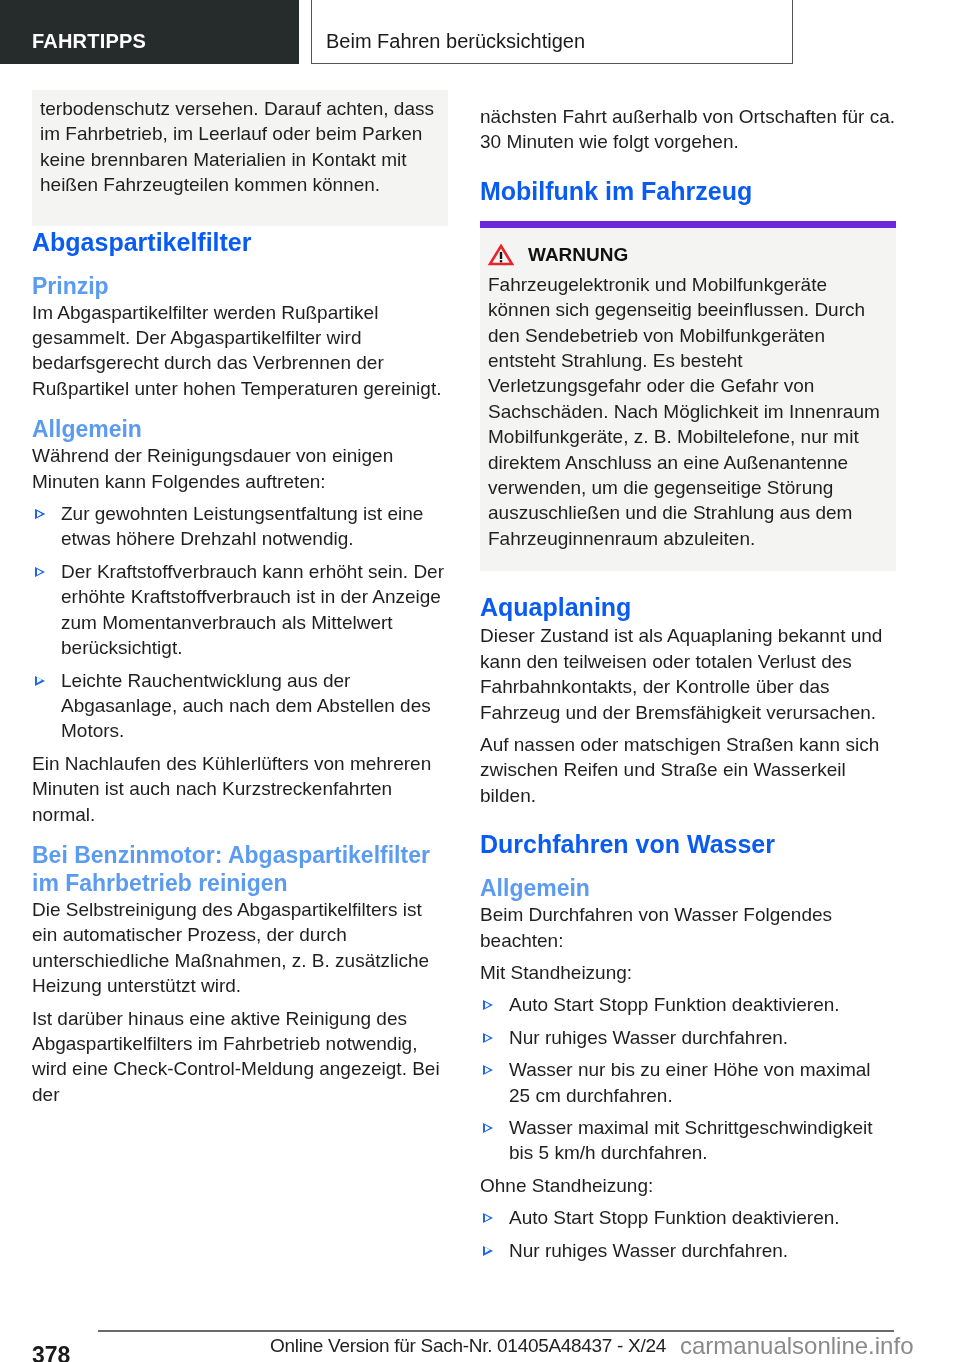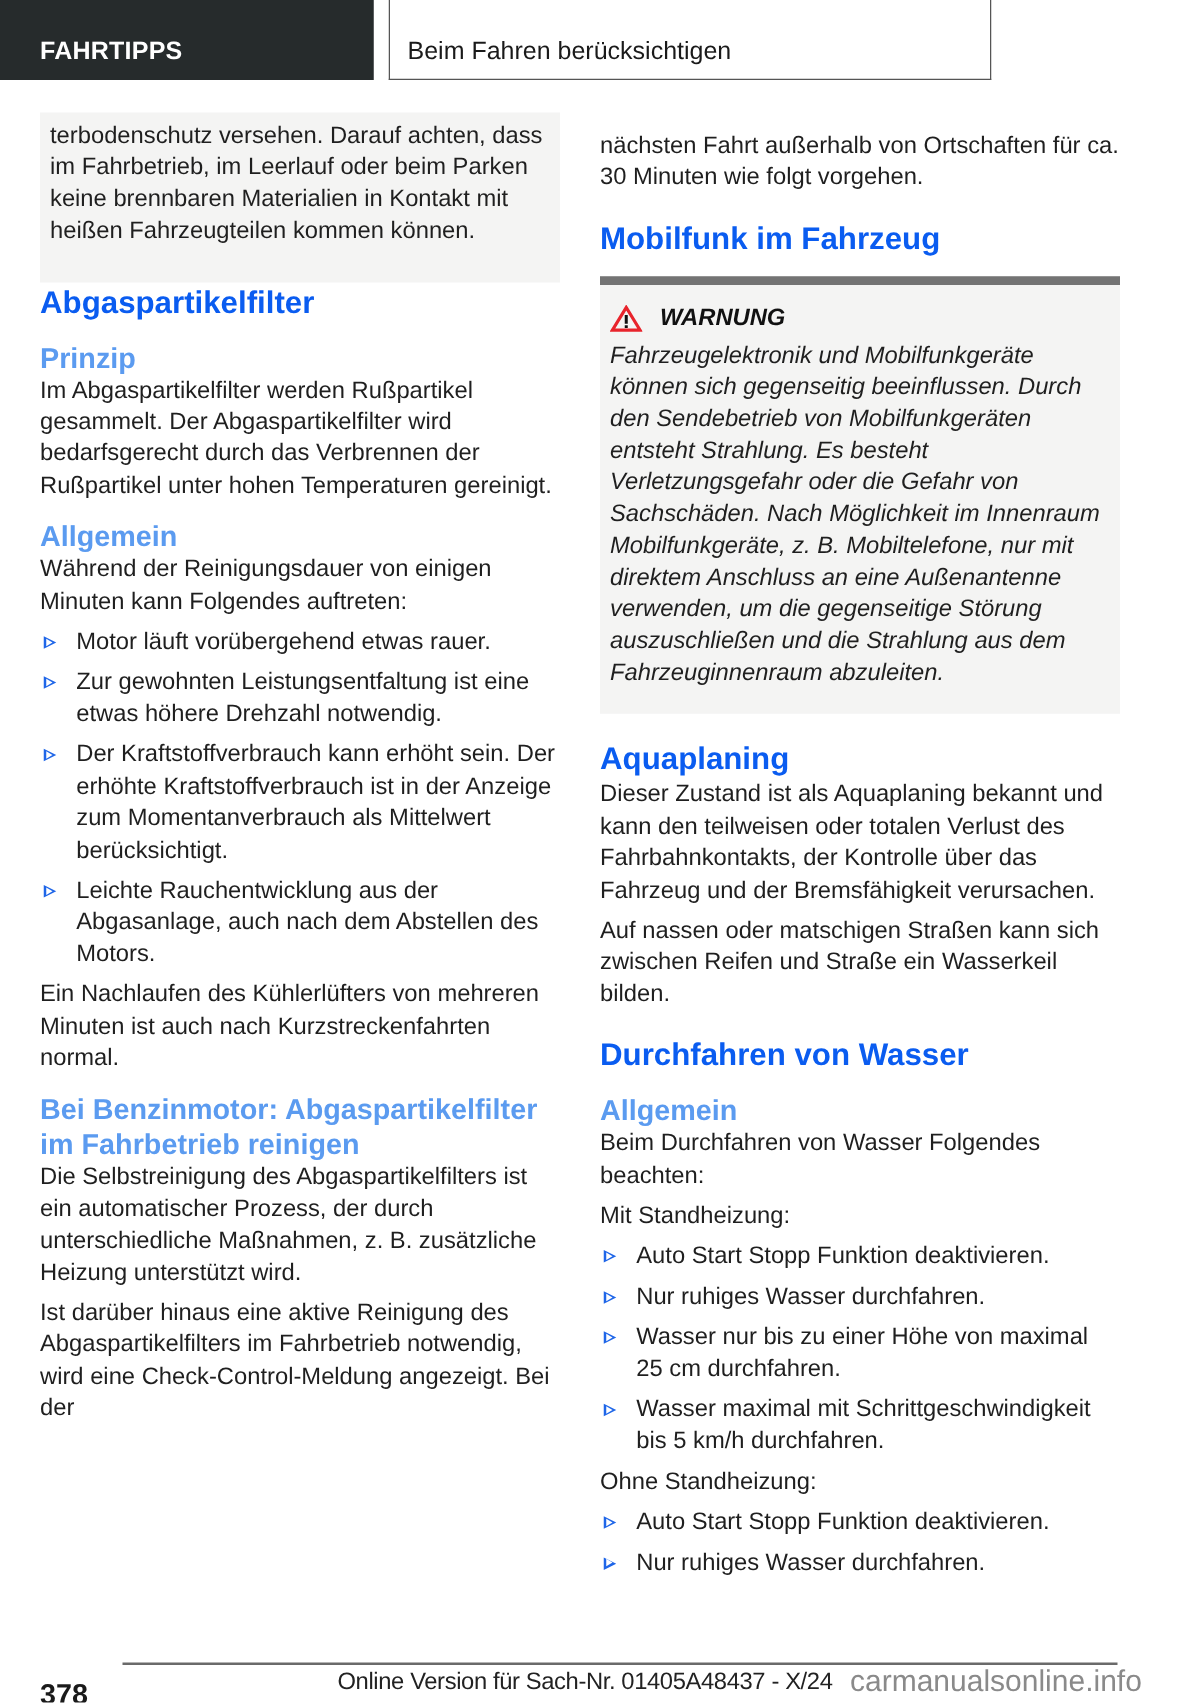--- a/index.html
+++ b/index.html
@@ -36,21 +36,21 @@
     position: absolute; left: 3px; top: 8px; width: 0; height: 0;
     border-top: 5.5px solid transparent; border-bottom: 5.5px solid transparent;
     border-left: 10px solid #1f66e8;
   }
   .bullets li .tri::after {
     content: ""; position: absolute; left: -8.4px; top: -3.2px;
     border-top: 3.2px solid transparent; border-bottom: 3.2px solid transparent;
     border-left: 5.8px solid #fff;
   }
 
-  .warn-box { background: #f4f4f3; border-top: 7px solid #737373; padding: 16px 8px 20px 8px; font-style: italic; }
+  .warn-box { background: #f4f4f3; border-top: 7px solid #6d28d9; padding: 16px 8px 20px 8px; }
   .warn-head { display: flex; align-items: center; font-weight: bold; font-size: 19px; margin-bottom: 6px; color: #111; }
   .warn-head svg { margin-right: 14px; }
 
   .page-number { position: absolute; left: 32px; top: 1342px; font-weight: bold; font-size: 23px; color: #1a1a1a; }
   .footer-rule { position: absolute; left: 98px; top: 1330px; width: 796px; height: 2px; background: #6a6a6a; }
   .footer-text { position: absolute; left: 270px; top: 1335px; font-size: 19px; color: #222; letter-spacing: -0.3px; white-space: nowrap; }
   .watermark { position: absolute; left: 680px; top: 1332px; font-size: 24px; color: #8a8a8a; white-space: nowrap; }
 </style>
 </head>
 <body>
@@ -68,21 +68,21 @@
   </div>
 
   <div class="h1" style="">Abgaspartikelfilter</div>
 
   <div class="h2" style="margin-top:14px;">Prinzip</div>
   <div class="body-text p">Im Abgaspartikelfilter werden Rußpartikel gesammelt. Der Abgaspartikelfilter wird bedarfsgerecht durch das Verbrennen der Rußpartikel unter hohen Temperaturen gereinigt.</div>
 
   <div class="h2" style="margin-top:14px;">Allgemein</div>
   <div class="body-text p">Während der Reinigungsdauer von einigen Minuten kann Folgendes auftreten:</div>
   <ul class="bullets body-text">
-    <li><span class="tri"></span><span>Motor läuft vorübergehend etwas rauer.</span></li>
+    <li><span class="tri"></span></li>
     <li><span class="tri"></span><span>Zur gewohnten Leistungsentfaltung ist eine etwas höhere Drehzahl notwendig.</span></li>
     <li><span class="tri"></span><span>Der Kraftstoffverbrauch kann erhöht sein. Der erhöhte Kraftstoffverbrauch ist in der Anzeige zum Momentanverbrauch als Mittelwert berücksichtigt.</span></li>
     <li><span class="tri"></span><span>Leichte Rauchentwicklung aus der Abgasanlage, auch nach dem Abstellen des Motors.</span></li>
   </ul>
   <div class="body-text p">Ein Nachlaufen des Kühlerlüfters von mehreren Minuten ist auch nach Kurzstreckenfahrten normal.</div>
 
   <div class="h2" style="margin-top:14px;">Bei Benzinmotor: Abgaspartikelfilter im Fahrbetrieb reinigen</div>
   <div class="body-text p">Die Selbstreinigung des Abgaspartikelfilters ist ein automatischer Prozess, der durch unterschiedliche Maßnahmen, z. B. zusätzliche Heizung unterstützt wird.</div>
   <div class="body-text p">Ist darüber hinaus eine aktive Reinigung des Abgaspartikelfilters im Fahrbetrieb notwendig, wird eine Check-Control-Meldung angezeigt. Bei der</div>
 </div>

